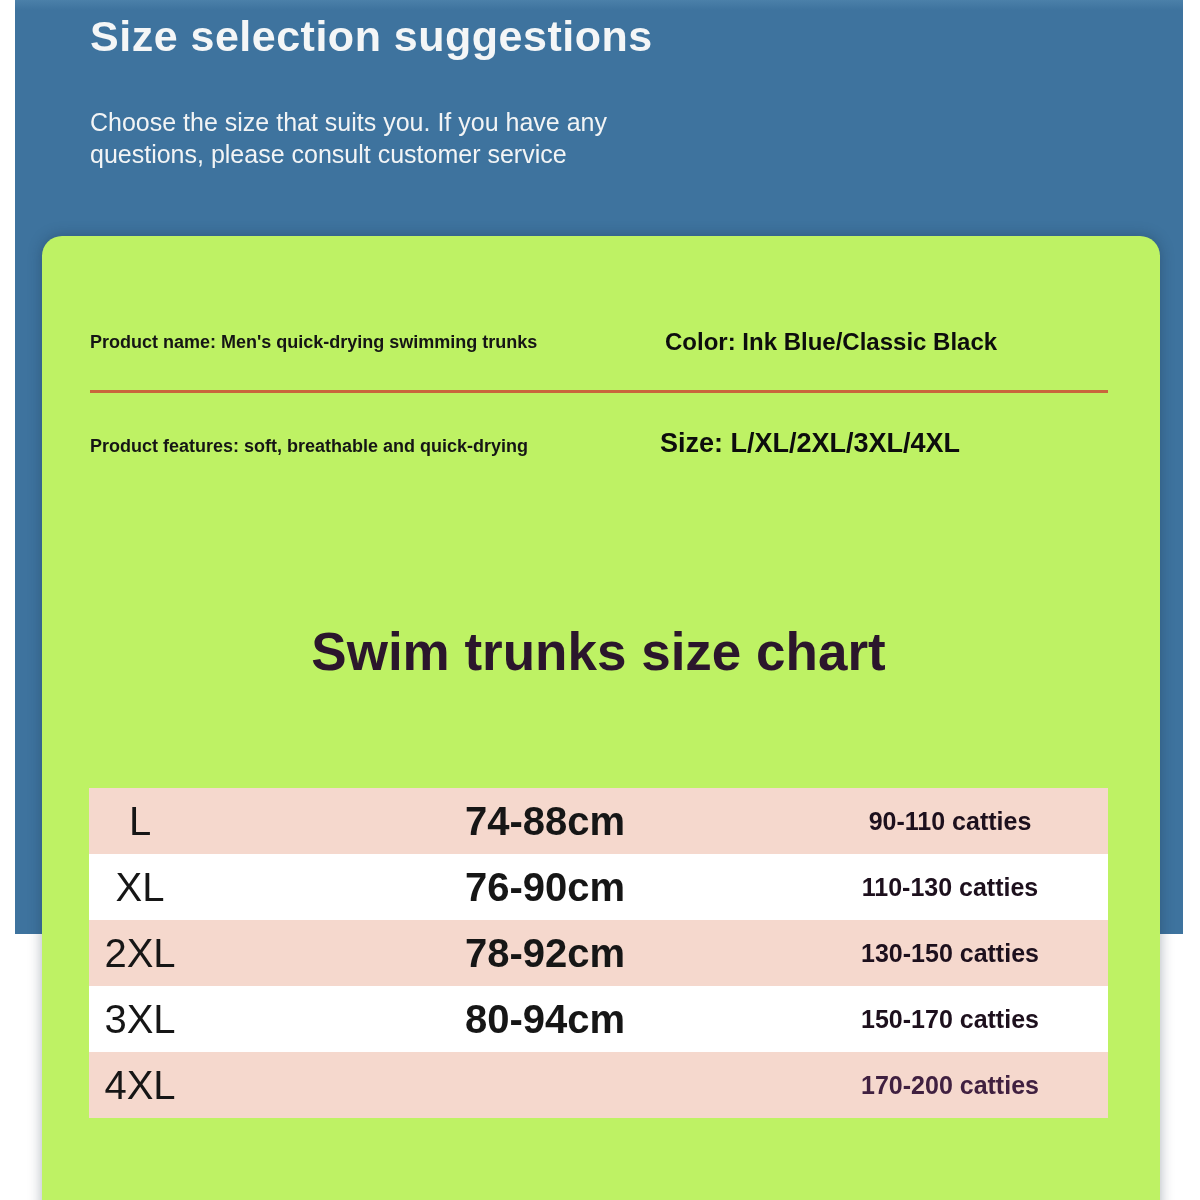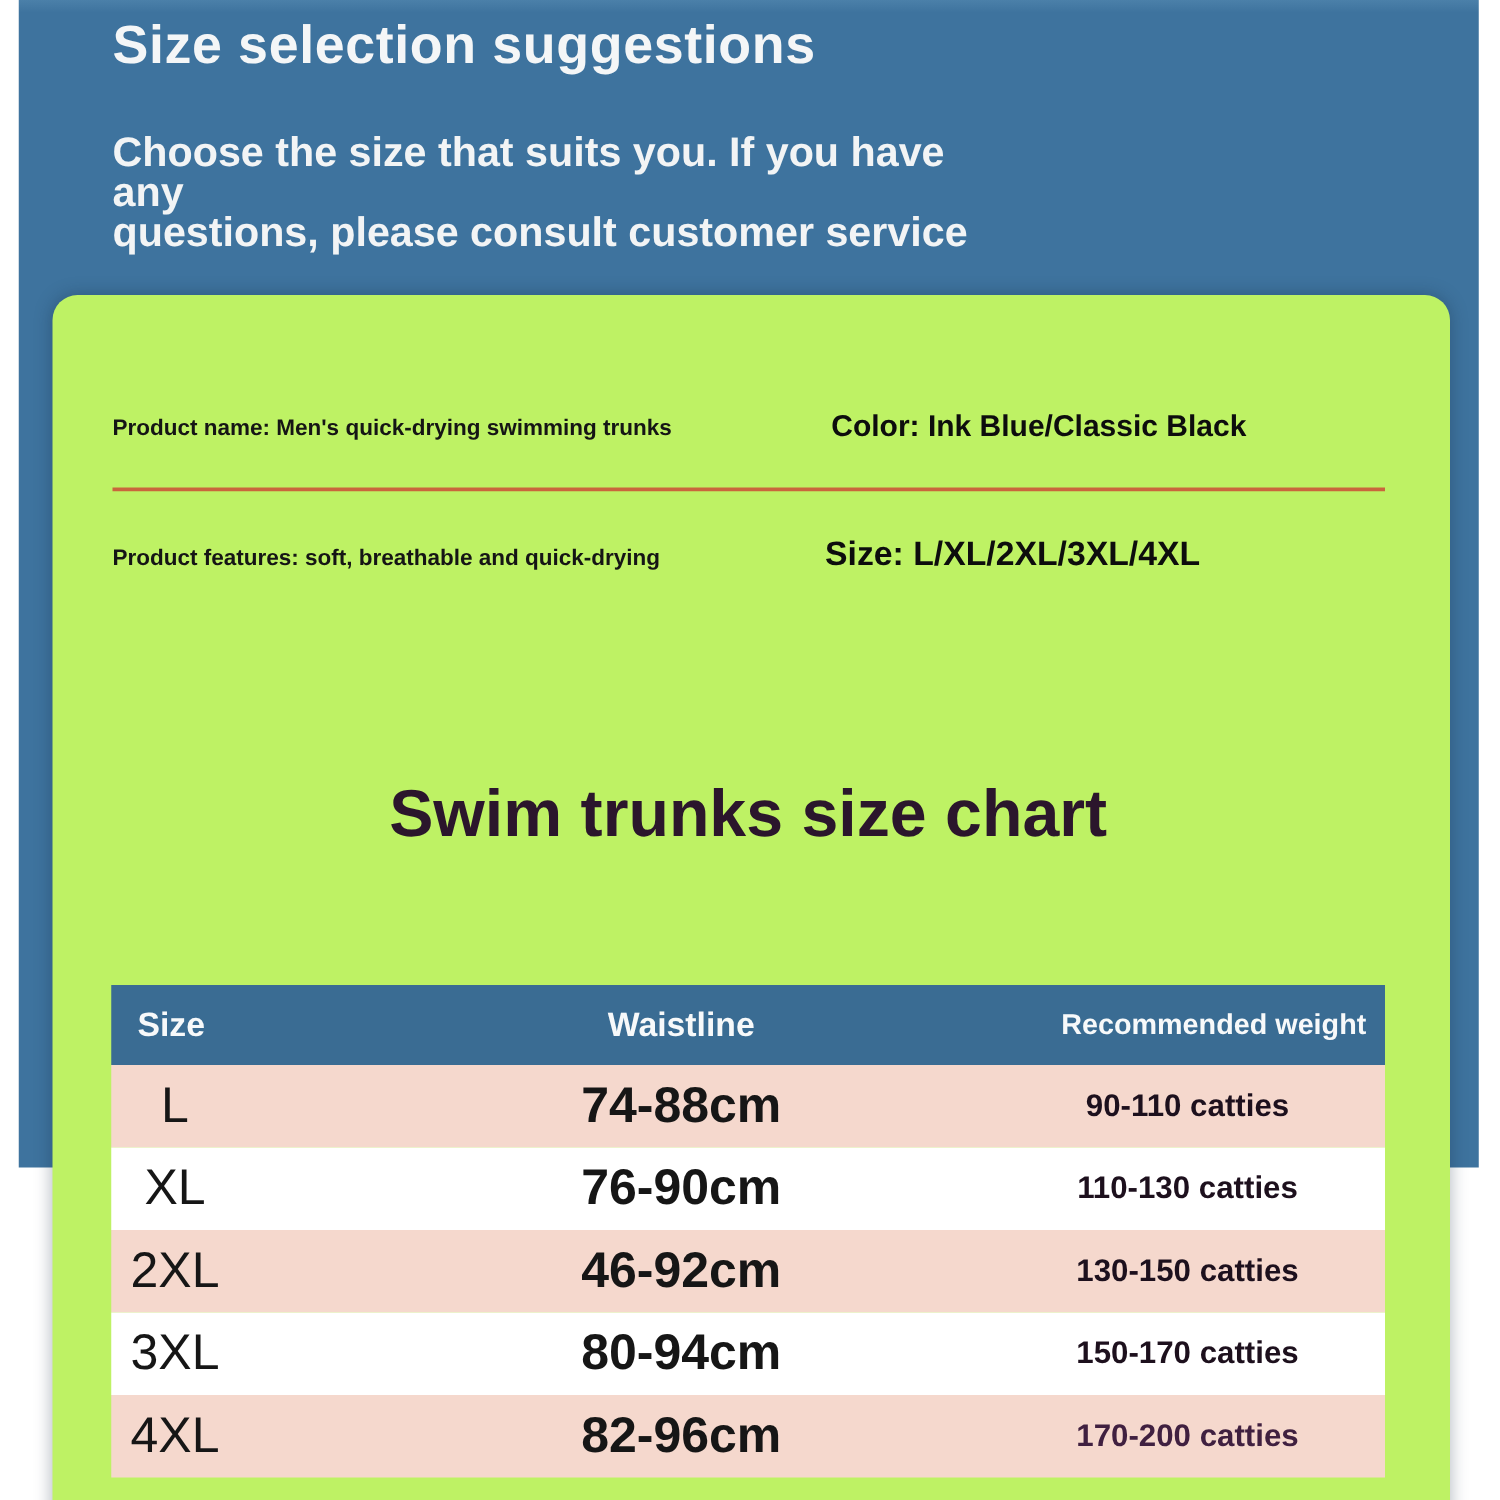--- a/index.html
+++ b/index.html
@@ -11,21 +11,21 @@
   .blue-bg{
     position:absolute;left:15px;top:0;width:1168px;height:934px;
     background:linear-gradient(180deg,#4b80a9 0px,#3e739e 10px,#3e739e 100%);
   }
   .hero-title{
     position:absolute;left:90px;top:12px;
     font-size:43px;font-weight:bold;color:#f4f6f7;letter-spacing:0.5px;
   }
   .hero-subtitle{
     position:absolute;left:90px;top:106px;width:700px;
-    font-size:33px;font-weight:bold;color:#f2f4f5;line-height:32px;
+    font-size:25px;font-weight:normal;color:#f2f4f5;line-height:32px;
   }
   .card{
     position:absolute;left:42px;top:236px;width:1118px;height:980px;
     background:#bef264;border-radius:20px 20px 0 0;
     box-shadow:0 0 14px rgba(20,40,60,0.35);
   }
   .product-name{
     position:absolute;left:48px;top:96px;
     font-size:18px;font-weight:bold;color:#151515;
   }
@@ -86,46 +86,40 @@
 <div class="card">
   <div class="product-name">Product name: Men's quick-drying swimming trunks</div>
   <div class="product-color">Color: Ink Blue/Classic Black</div>
   <div class="divider"></div>
   <div class="product-features">Product features: soft, breathable and quick-drying</div>
   <div class="product-size">Size: L/XL/2XL/3XL/4XL</div>
 
   <div class="chart-title">Swim trunks size chart</div>
 
   <div class="size-table">
-    <div class="t-head">
-        <span class="hcell c0">Size</span>
-        <span class="hcell c1">Waistline</span>
-        <span class="hcell c2">Recommended weight</span>
-      </div>
     <div id="table-body">
         <div class="t-row pink">
           <span class="cell c0">L</span>
           <span class="cell c1">74-88cm</span>
           <span class="cell c2">90-110 catties</span>
         </div>
         <div class="t-row white">
           <span class="cell c0">XL</span>
           <span class="cell c1">76-90cm</span>
           <span class="cell c2">110-130 catties</span>
         </div>
         <div class="t-row pink">
           <span class="cell c0">2XL</span>
-          <span class="cell c1">46-92cm</span>
+          <span class="cell c1">78-92cm</span>
           <span class="cell c2">130-150 catties</span>
         </div>
         <div class="t-row white">
           <span class="cell c0">3XL</span>
           <span class="cell c1">80-94cm</span>
           <span class="cell c2">150-170 catties</span>
         </div>
         <div class="t-row pink">
           <span class="cell c0">4XL</span>
-          <span class="cell c1">82-96cm</span>
           <span class="cell c2">170-200 catties</span>
         </div>
       </div>
   </div>
 </div>
 
 </body></html>

